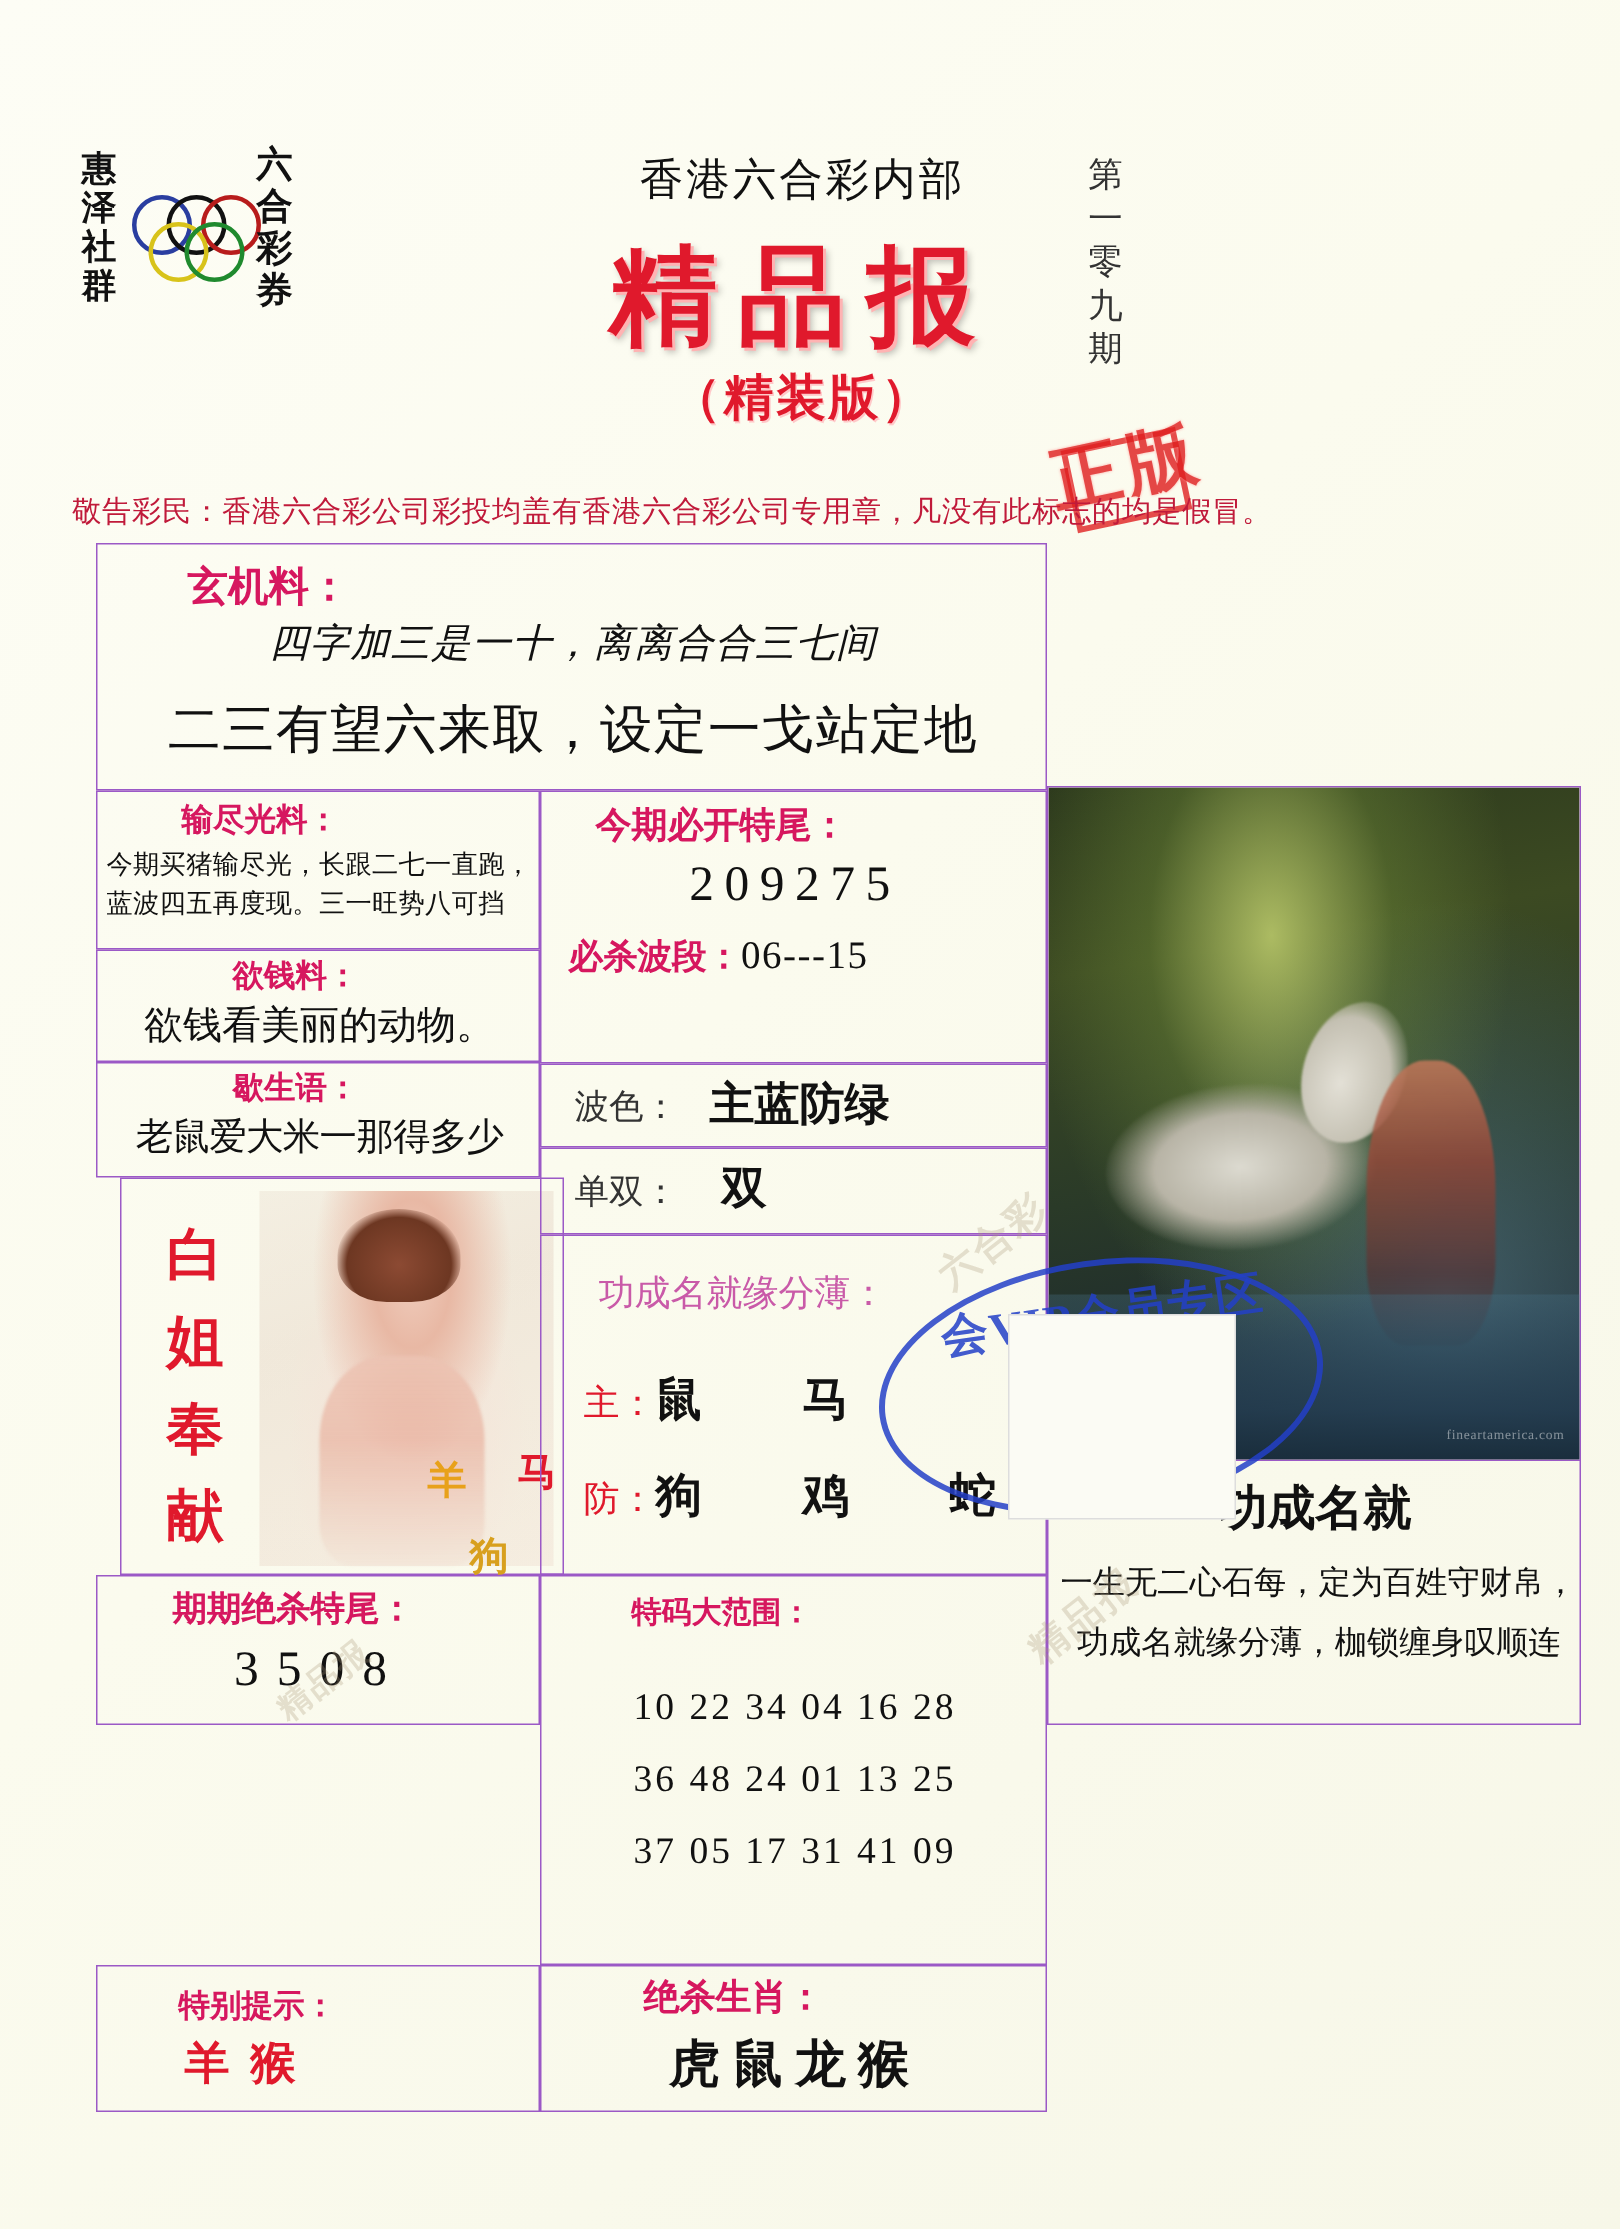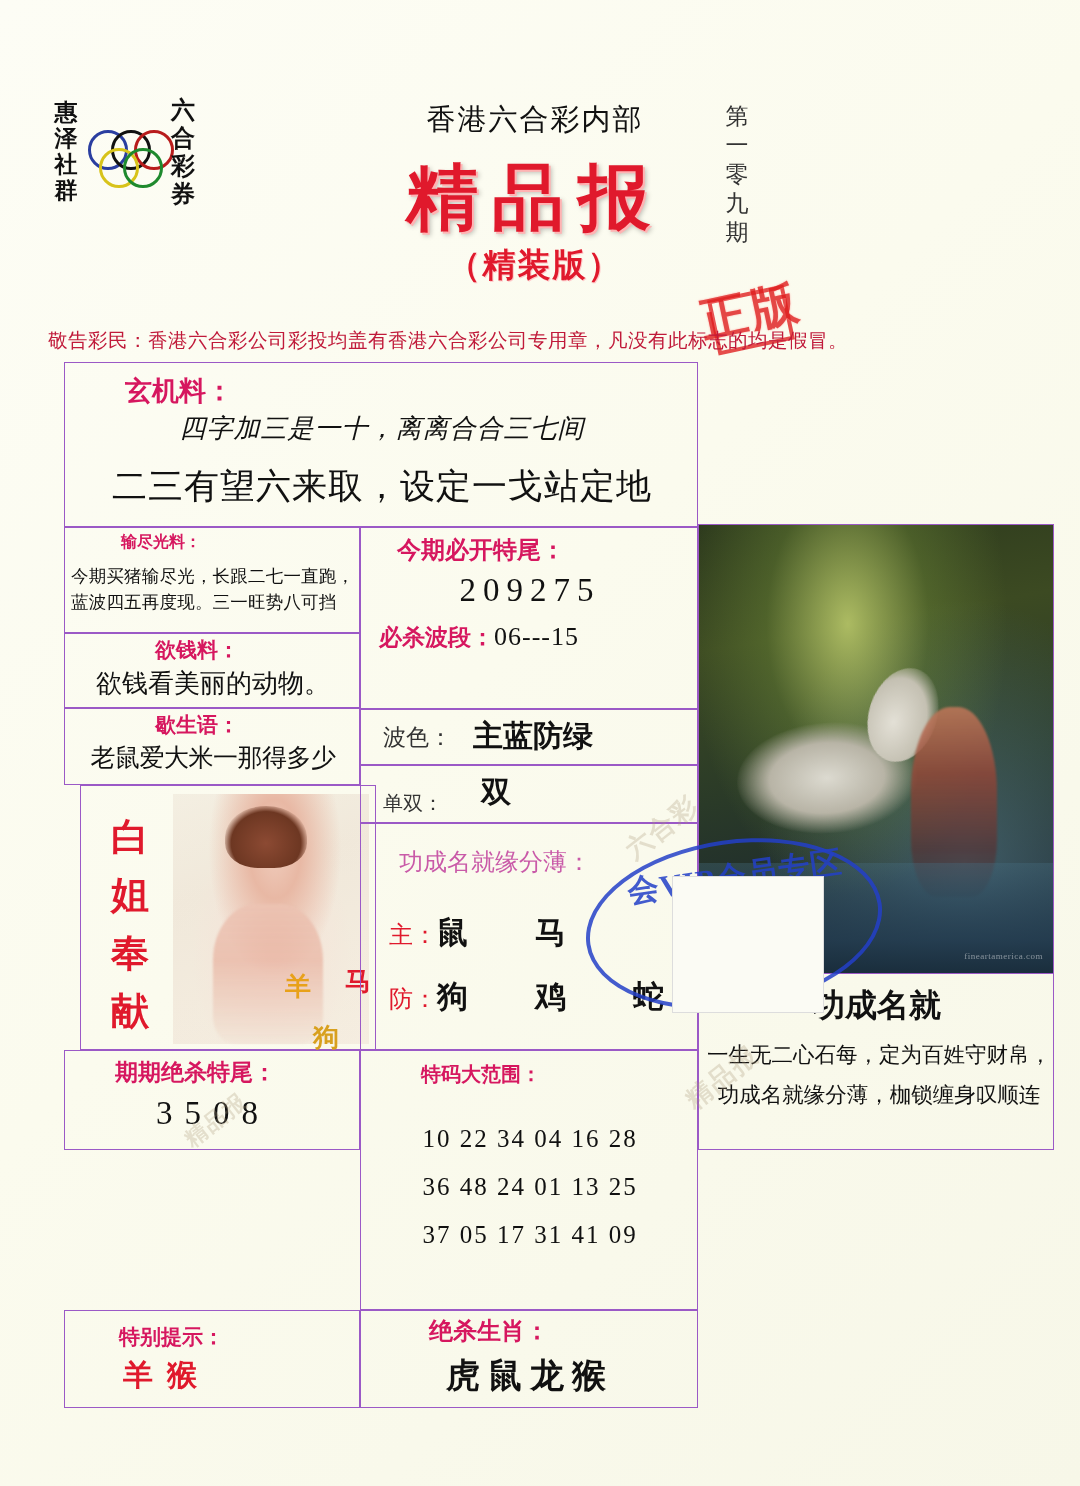--- a/index.html
+++ b/index.html
@@ -167,21 +167,21 @@
     text-align: center;
     font-size: 26px; color: #111; letter-spacing: 1px; font-style: italic;
   }
   .xuanji-l2 {
     position: absolute; left: 10px; top: 100px; width: 614px;
     text-align: center;
     font-size: 35px; color: #111; letter-spacing: 1px;
   }
 
   #box-shujin { left: 0; top: 165px; width: 296px; height: 106px; }
-  .shujin-title { position: absolute; left: 56px; top: 4px; font-size: 16px; }
+  .shujin-title { position: absolute; left: 56px; top: 4px; font-size: 21px; }
   .shujin-l { position: absolute; left: 6px; width: 288px; font-size: 17.5px; color:#111; letter-spacing:.2px;}
   .shujin-l1 { top: 36px; }
   .shujin-l2 { top: 62px; }
 
   #box-yuqian { left: 0; top: 271px; width: 296px; height: 75px; }
   .yuqian-title { position: absolute; left: 90px; top: 2px; font-size: 21px; }
   .yuqian-text { position: absolute; left: 4px; top: 32px; width: 288px; text-align:center; font-size: 26px; color:#111; }
 
   #box-xiesheng { left: 0; top: 346px; width: 296px; height: 77px; }
   .xiesheng-title { position: absolute; left: 90px; top: 2px; font-size: 21px; }
@@ -233,21 +233,21 @@
   .tewei-title { position: absolute; left: 36px; top: 6px; font-size: 24px; }
   .tewei-nums { position: absolute; left: 0; top: 44px; width: 338px; text-align:center; font-size: 33px; color:#111; letter-spacing: 7px; }
   .tewei-r2 { position:absolute; left: 18px; top: 94px; font-size: 23px; }
   .tewei-r2 span.val { color:#111; font-size: 26px; letter-spacing: 1px; }
 
   #box-bose { left: 296px; top: 347px; width: 338px; height: 56px; }
   .bose-lab { position:absolute; left: 22px; top: 12px; font-size: 23px; color:#333;}
   .bose-val { position:absolute; left: 112px; top: 6px; font-size: 30px; color:#111; font-weight:bold;}
 
   #box-danshuang { left: 296px; top: 403px; width: 338px; height: 58px; }
-  .ds-lab { position:absolute; left: 22px; top: 24px; font-size: 20px; color:#333;}
+  .ds-lab { position:absolute; left: 22px; top: 13px; font-size: 23px; color:#333;}
   .ds-val { position:absolute; left: 120px; top: 6px; font-size: 30px; color:#111; font-weight:bold;}
 
   #box-shengxiao { left: 296px; top: 461px; width: 338px; height: 227px; }
   .sx-title { position:absolute; left: 38px; top: 22px; font-size: 24px; color:#c95aa8; }
   .sx-r1 { position:absolute; left: 28px; top: 88px; font-size: 24px;}
   .sx-r2 { position:absolute; left: 28px; top: 152px; font-size: 24px;}
   .sx-r1 .val, .sx-r2 .val { color: #111; font-size: 31px; font-weight: bold; letter-spacing: 18px; }
   .sx-r1 .lab { color:#e0192c; }
   .sx-r2 .lab { color:#e0192c; }
 

